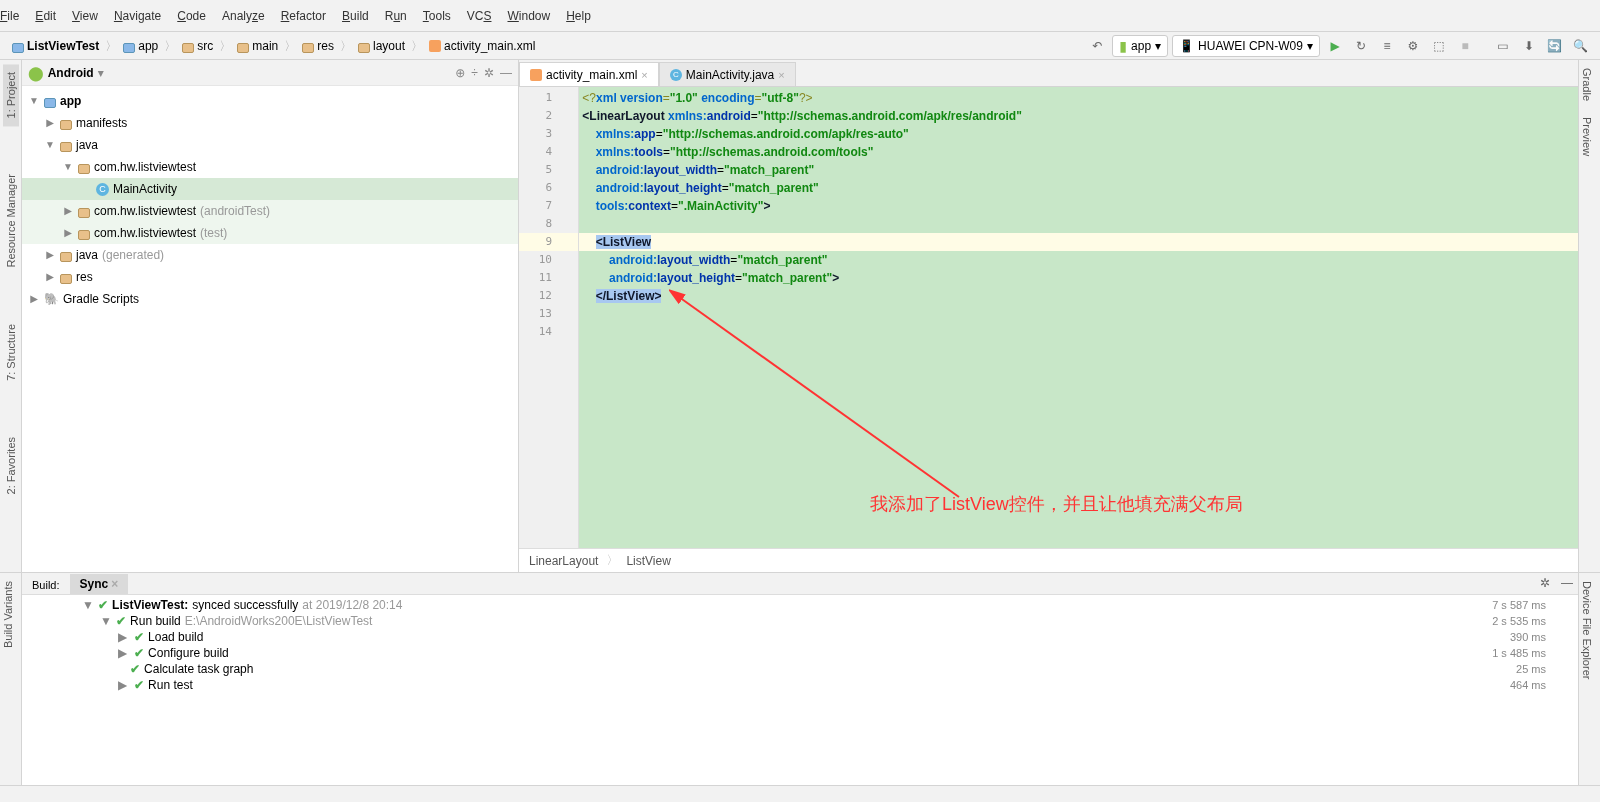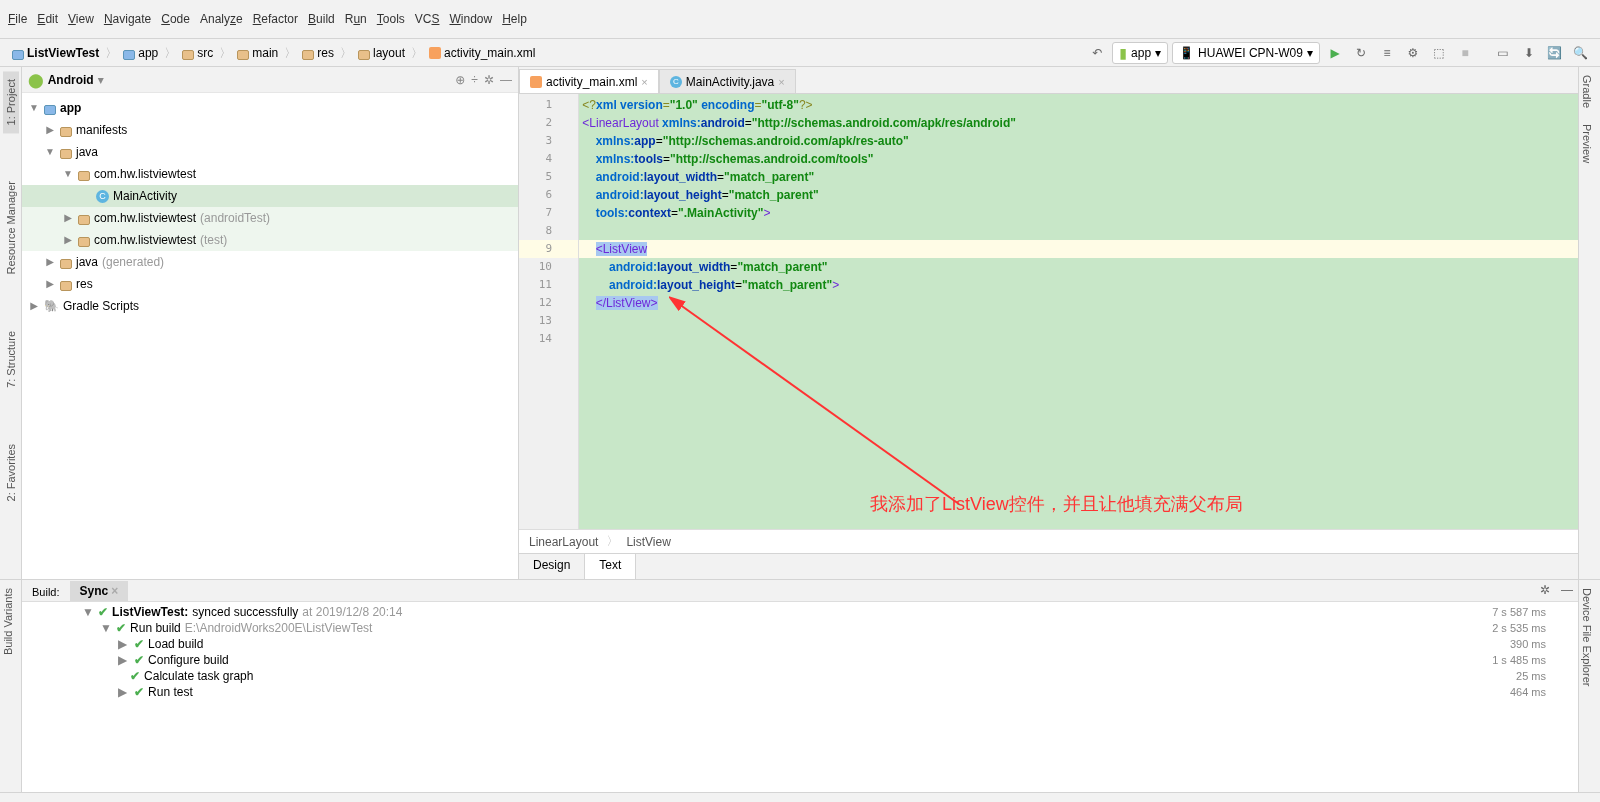--- a/index.html
+++ b/index.html
@@ -1,17 +1,17 @@
 <!DOCTYPE html>
 <html><head>
 <meta charset="utf-8">
 <style>
 *{margin:0;padding:0;box-sizing:border-box;font-family:"Segoe UI",Arial,sans-serif;font-size:12px;}
 body{background:#f2f2f2;width:1600px;height:802px;overflow:hidden;position:relative;}
-.menubar{height:39px;background:#f2f2f2;display:flex;align-items:center;padding:0 8px;gap:10px;border-bottom:1px solid #d4d4d4;}
+.menubar{height:32px;background:#f2f2f2;display:flex;align-items:center;padding:0 0;gap:16px;border-bottom:1px solid #d4d4d4;}
 .menubar span{color:#333;cursor:default;}
 .menubar span u{text-decoration:underline;}
 .toolbar{height:28px;background:#f2f2f2;display:flex;align-items:center;justify-content:space-between;border-bottom:1px solid #d4d4d4;padding:0 8px;}
 .breadcrumb{display:flex;align-items:flex-end;gap:2px;font-size:11px;}
 .breadcrumb .crumb{display:flex;align-items:center;gap:3px;padding:2px 4px;}
 .breadcrumb .sep{color:#aaa;}
 .ico{width:14px;height:14px;display:inline-block;}
 .ico-folder{background:#e8c08a;border:1px solid #b8955c;border-radius:2px;height:10px;width:12px;position:relative;top:2px;}
 .ico-folder.blue{background:#8ab8e8;border-color:#5c95b8;}
 .ico-xml{background:#f7a15e;border-radius:2px;height:12px;width:12px;}
@@ -38,21 +38,21 @@
 .tabs{height:27px;display:flex;align-items:flex-end;background:#f2f2f2;border-bottom:1px solid #d4d4d4;}
 .tab{padding:4px 10px;border:1px solid #d4d4d4;border-bottom:none;background:#e8e8e8;display:flex;align-items:center;gap:4px;font-size:11px;height:24px;}
 .tab.active{background:#fff;}
 .tab .close{color:#aaa;font-size:11px;}
 .code-area{flex:1;display:flex;background:#c8e7c8;position:relative;}
 .gutter{width:60px;background:#f0f0f0;border-right:1px solid #ddd;padding-top:2px;}
 .gutter .ln{height:18px;line-height:18px;text-align:right;padding-right:26px;color:#999;font-family:"Consolas",monospace;font-size:11px;}
 .code{flex:1;padding-top:2px;font-family:"Consolas",monospace;font-size:12px;position:relative;}
 .code-line{height:18px;line-height:18px;white-space:pre;}
 .code-line.hl{background:#fffce6;}
-.c-tag{color:#6d28d9;font-weight:normal;}
+.c-tag{color:#0f172a;font-weight:bold;}
 .c-attr{color:#0033aa;font-weight:bold;}
 .c-str{color:#118811;font-weight:bold;}
 .c-dec{color:#888822;}
 .c-ns{color:#0066cc;font-weight:bold;}
 .sel{background:#a8c8f0;}
 .arrow{position:absolute;pointer-events:none;}
 .crumbs-bottom{height:24px;border-top:1px solid #ddd;display:flex;align-items:center;padding:0 10px;gap:8px;background:#fff;font-size:11px;color:#555;}
 .annotation{position:absolute;color:#ff3333;font-size:18px;font-weight:normal;left:870px;top:492px;font-family:"Microsoft YaHei",sans-serif;}
 .design-tabs{height:26px;border-top:1px solid #d4d4d4;background:#f2f2f2;display:flex;}
 .dtab{padding:4px 14px;border-right:1px solid #d4d4d4;}
@@ -288,24 +288,20 @@
             <line x1="290" y1="210" x2="10" y2="10" stroke="#ff3333" stroke-width="2" marker-end="url(#ah)"></line>
           </svg>
       </div>
     </div>
     <div class="crumbs-bottom">
       <span>LinearLayout</span>
         <span style="color:#bbb;">〉</span>
       <span>ListView</span>
       <div class="annotation">我添加了ListView控件，并且让他填充满父布局</div>
     </div>
-    <div class="design-tabs">
-      <div class="dtab">Design</div>
-      <div class="dtab active">Text</div>
-    </div>
   </div>
 
   <div class="right-gutter">
     <div class="rvtab">Gradle</div>
     <div class="rvtab">Preview</div>
   </div>
 </div>
 
 <div class="build">
   <div class="build-left">

